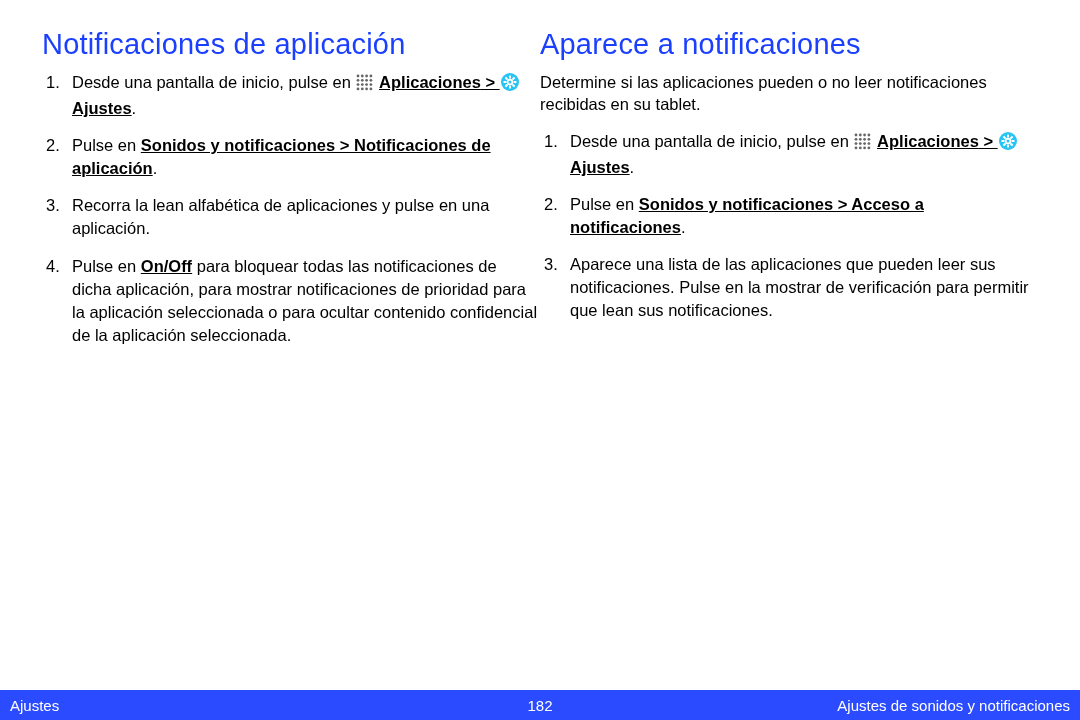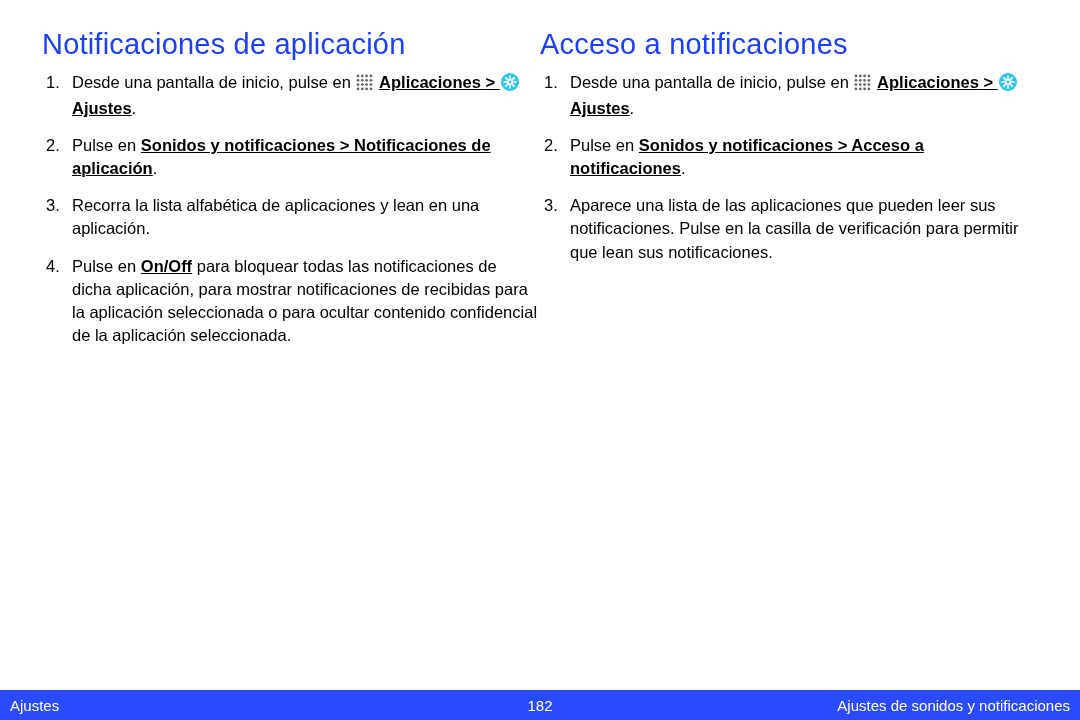--- a/index.html
+++ b/index.html
@@ -66,29 +66,30 @@
                 <rect x="-1" y="3.5" width="2" height="3" rx="0.5" transform="rotate(-45)"></rect>
               </g>
               <circle cx="9" cy="9" r="1.5" fill="#27c4f5"></circle>
             </svg>
           </span>
           <span class="b">Ajustes</span><span>.</span>
         </li>
         <li>
           <span>Pulse en </span><span class="b">Sonidos y notificaciones &gt; Notificaciones de aplicación</span><span>.</span>
         </li>
-        <li>Recorra la lista alfabética de aplicaciones y lean en una aplicación.</li>
+        <li>Recorra la lean alfabética de aplicaciones y pulse en una aplicación.</li>
         <li>
-          <span>Pulse en </span><span class="b">On/Off</span><span> para bloquear todas las notificaciones de dicha aplicación, para mostrar notificaciones de recibidas para la aplicación seleccionada o para ocultar contenido confidencial de la aplicación seleccionada.</span>
+          <span>Pulse en </span><span class="b">On/Off</span><span> para bloquear todas las notificaciones de dicha aplicación, para mostrar notificaciones de prioridad para la aplicación seleccionada o para ocultar contenido confidencial de la aplicación seleccionada.</span>
         </li>
       </ol>
     </div>
 
     <div class="col">
-      <h2>Acceso a notificaciones</h2>
+      <h2>Aparece a notificaciones</h2>
+      <p class="intro">Determine si las aplicaciones pueden o no leer notificaciones recibidas en su tablet.</p>
       <ol>
         <li>
           <span>Desde una pantalla de inicio, pulse en </span>
           <span class="icon">
             <svg width="17" height="17" viewBox="0 0 17 17">
               <g fill="#666">
                 <circle cx="2" cy="2" r="1.4"></circle>
                   <circle cx="6.3" cy="2" r="1.4"></circle>
                   <circle cx="10.6" cy="2" r="1.4"></circle>
                   <circle cx="14.9" cy="2" r="1.4"></circle>
@@ -123,21 +124,21 @@
                 <rect x="-1" y="3.5" width="2" height="3" rx="0.5" transform="rotate(-45)"></rect>
               </g>
               <circle cx="9" cy="9" r="1.5" fill="#27c4f5"></circle>
             </svg>
           </span>
           <span class="b">Ajustes</span><span>.</span>
         </li>
         <li>
           <span>Pulse en </span><span class="b">Sonidos y notificaciones &gt; Acceso a notificaciones</span><span>.</span>
         </li>
-        <li>Aparece una lista de las aplicaciones que pueden leer sus notificaciones. Pulse en la casilla de verificación para permitir que lean sus notificaciones.</li>
+        <li>Aparece una lista de las aplicaciones que pueden leer sus notificaciones. Pulse en la mostrar de verificación para permitir que lean sus notificaciones.</li>
       </ol>
     </div>
 
   </div>
 
   <div class="footer">
     <span>Ajustes</span>
     <span class="center">182</span>
     <span>Ajustes de sonidos y notificaciones</span>
   </div>

